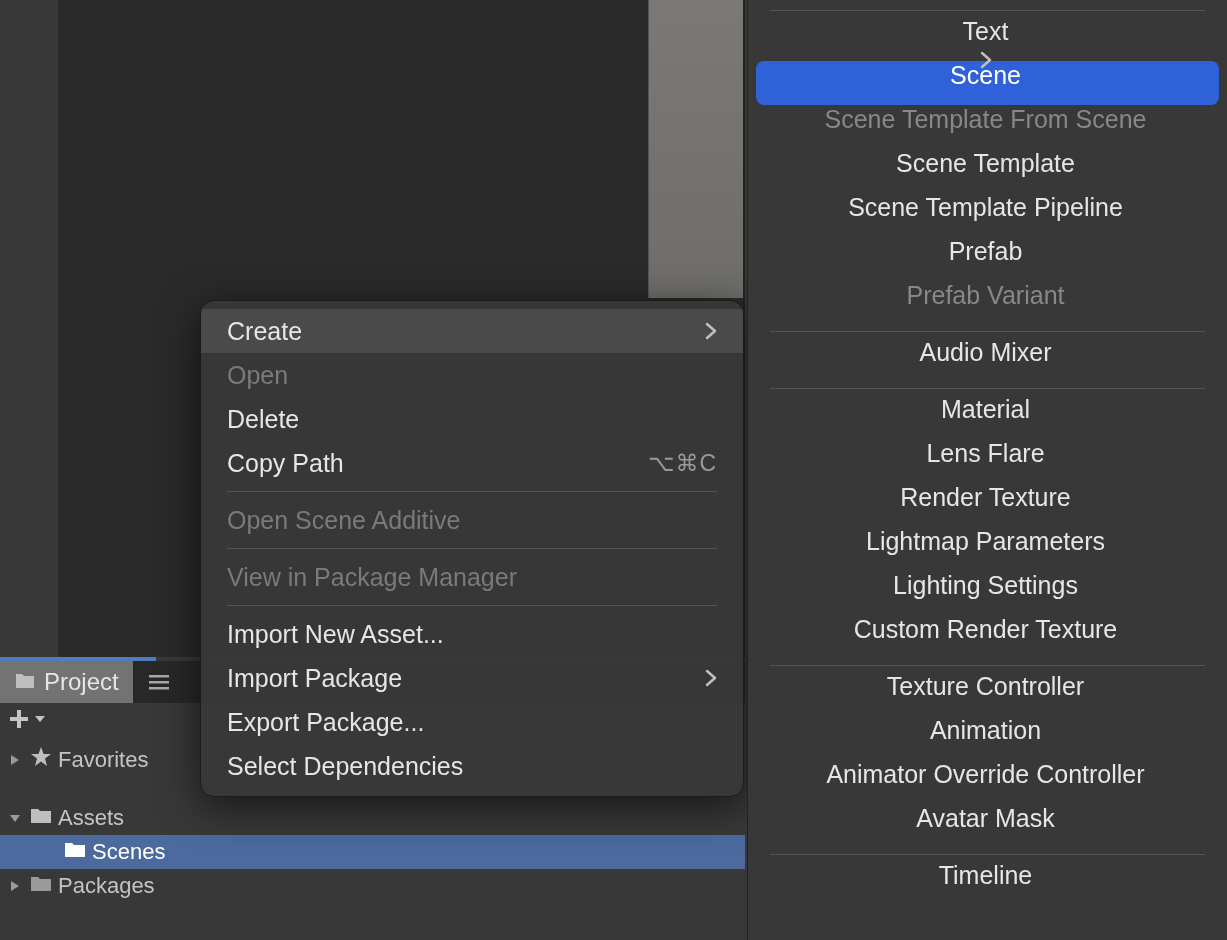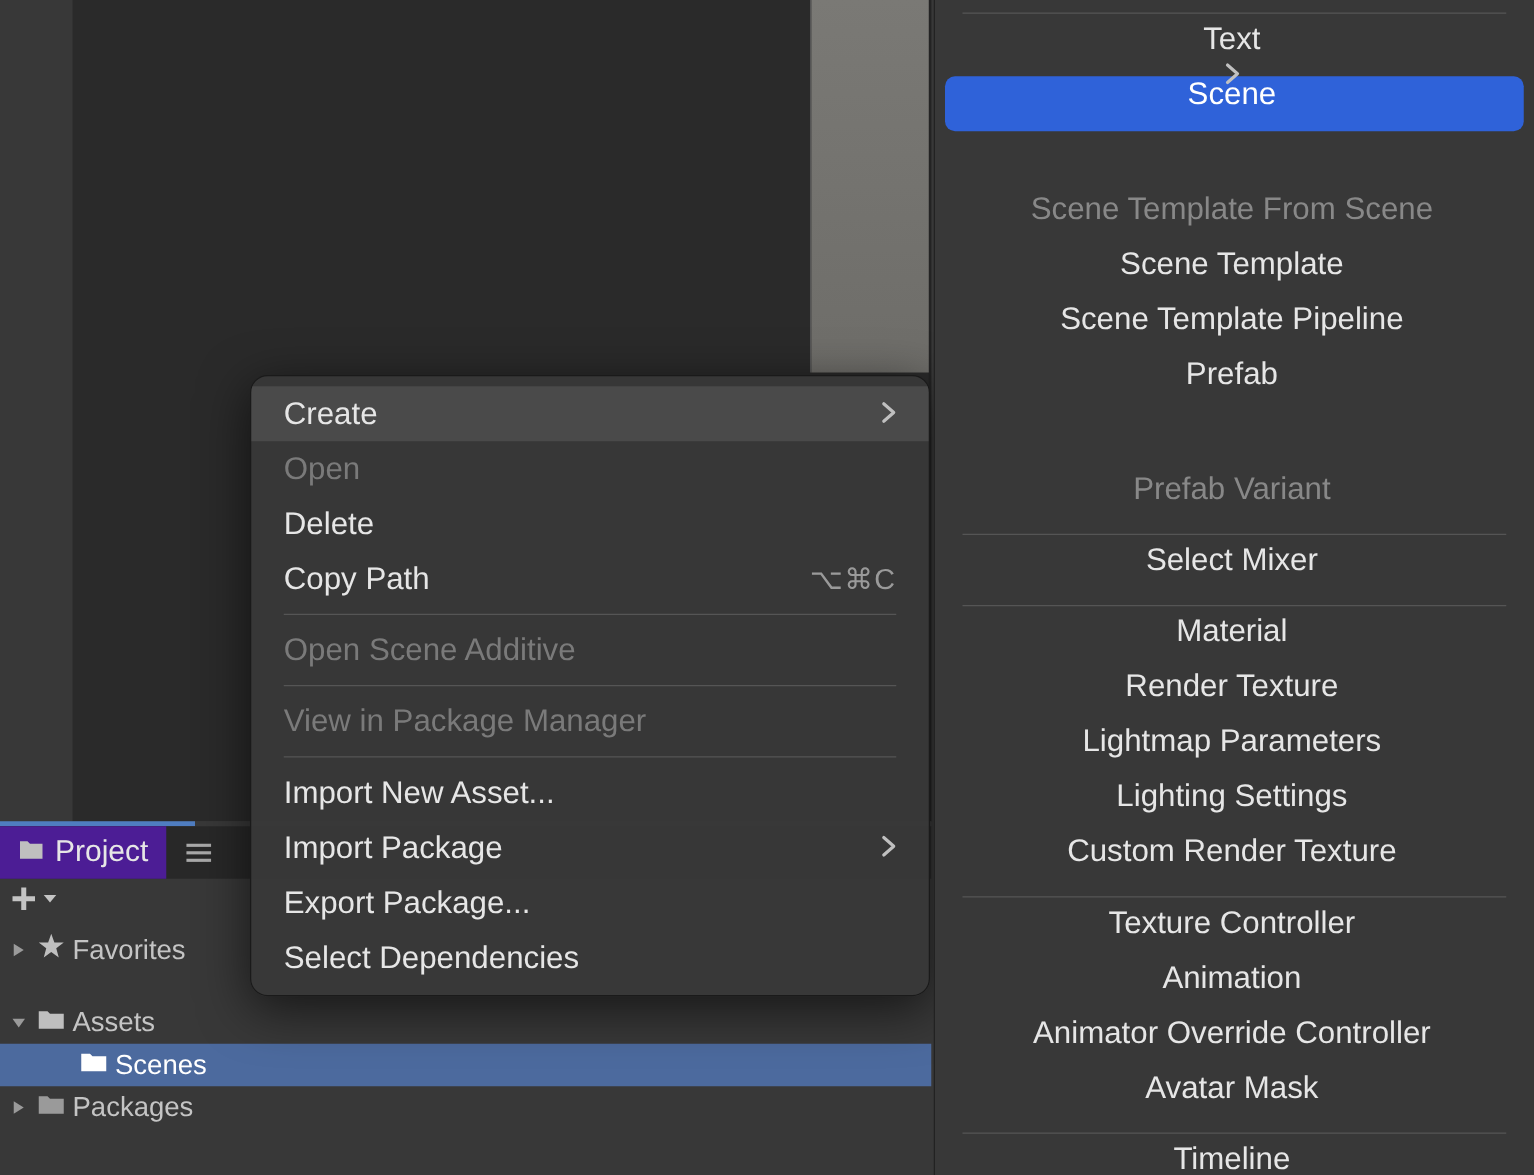--- a/index.html
+++ b/index.html
@@ -66,21 +66,21 @@
     height: 42px;
     background: #282828;
     display: flex;
     align-items: center;
   }
   .project-tab {
     display: flex;
     align-items: center;
     padding: 0 14px;
     height: 100%;
-    background: #4c1d95;
+    background: #737373;
     gap: 8px;
   }
   .project-tab svg { flex-shrink: 0; }
   .panel-list-icon {
     width: 40px;
     height: 100%;
     display: flex;
     align-items: center;
     justify-content: center;
     margin-left: 6px;
@@ -207,21 +207,20 @@
   .submenu-item.selected {
     background: #2f62d9;
     margin: 0 8px;
     padding-left: 14px;
     padding-right: 18px;
     color: #fff;
     text-align: center;
   }
   .submenu-item.disabled {
     color: #888;
-    margin-top: 48px;
   }
   .submenu-separator {
     height: 1px;
     background: #555;
     margin: 6px 22px;
   }
 </style>
 </head>
 <body>
 
@@ -389,27 +388,30 @@
     <span>Scene Template Pipeline</span>
   </div>
   <div class="submenu-item">
     <span>Prefab</span>
   </div>
   <div class="submenu-item disabled">
     <span>Prefab Variant</span>
   </div>
   <div class="submenu-separator"></div>
   <div class="submenu-item">
-    <span>Select Mixer</span>
+    <span>Audio Mixer</span>
   </div>
   <div class="submenu-separator"></div>
   <div class="submenu-item">
     <span>Material</span>
   </div>
   <div class="submenu-item">
+    <span>Lens Flare</span>
+  </div>
+  <div class="submenu-item">
     <span>Render Texture</span>
   </div>
   <div class="submenu-item">
     <span>Lightmap Parameters</span>
   </div>
   <div class="submenu-item">
     <span>Lighting Settings</span>
   </div>
   <div class="submenu-item">
     <span>Custom Render Texture</span>

